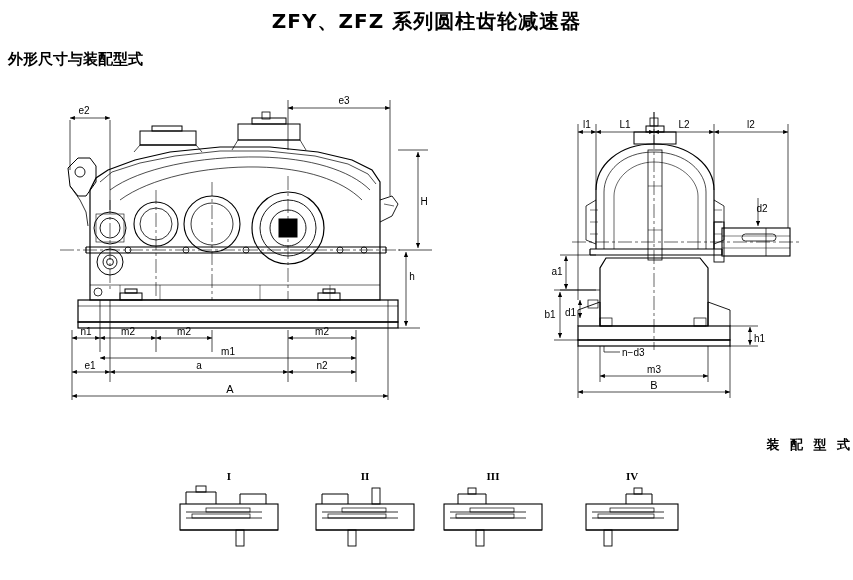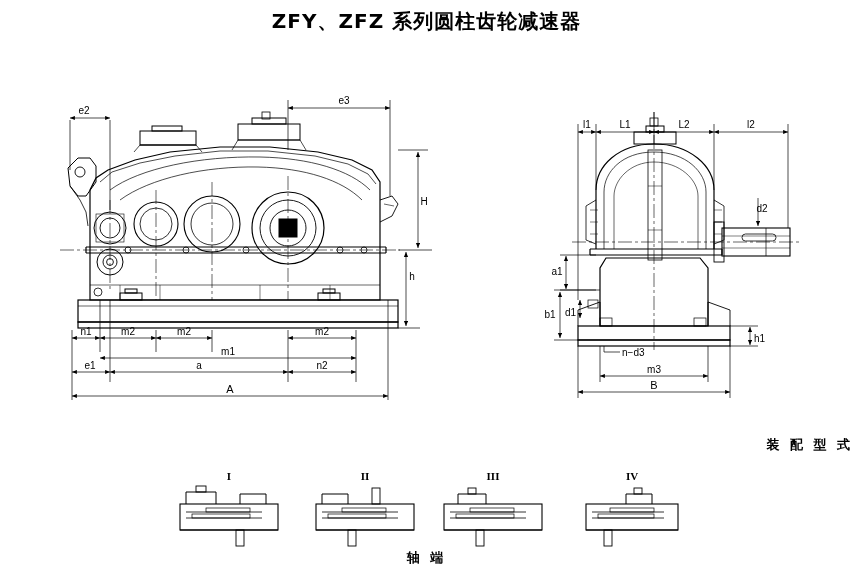--- a/index.html
+++ b/index.html
@@ -36,22 +36,22 @@
   .dimlabel{font-size:10px;font-family:"Liberation Sans",sans-serif;}
   .romanlabel{font-size:11px;font-family:"Liberation Serif",serif;font-weight:bold;}
   text{fill:#000;}
 </style>
 </head>
 <body>
 
 <div class="page">
 
   <div id="title">ZFY、ZFZ 系列圆柱齿轮减速器</div>
+  <div id="subtitle">外形尺寸与装配型式</div>
   <div id="assembly-title">装 配 型 式</div>
-  <div id="shaft-end-label">轴 端</div>
 
   <svg width="853" height="580" viewBox="0 0 853 580">
     <defs>
       <marker id="arrS" markerWidth="8" markerHeight="8" refX="7" refY="3" orient="auto">
         <path d="M0,0 L7,3 L0,6 z" fill="#000"></path>
       </marker>
       <marker id="arrE" markerWidth="8" markerHeight="8" refX="1" refY="3" orient="auto">
         <path d="M8,0 L1,3 L8,6 z" fill="#000"></path>
       </marker>
       <pattern id="hatch" width="5" height="5" patternUnits="userSpaceOnUse" patternTransform="rotate(45)">

